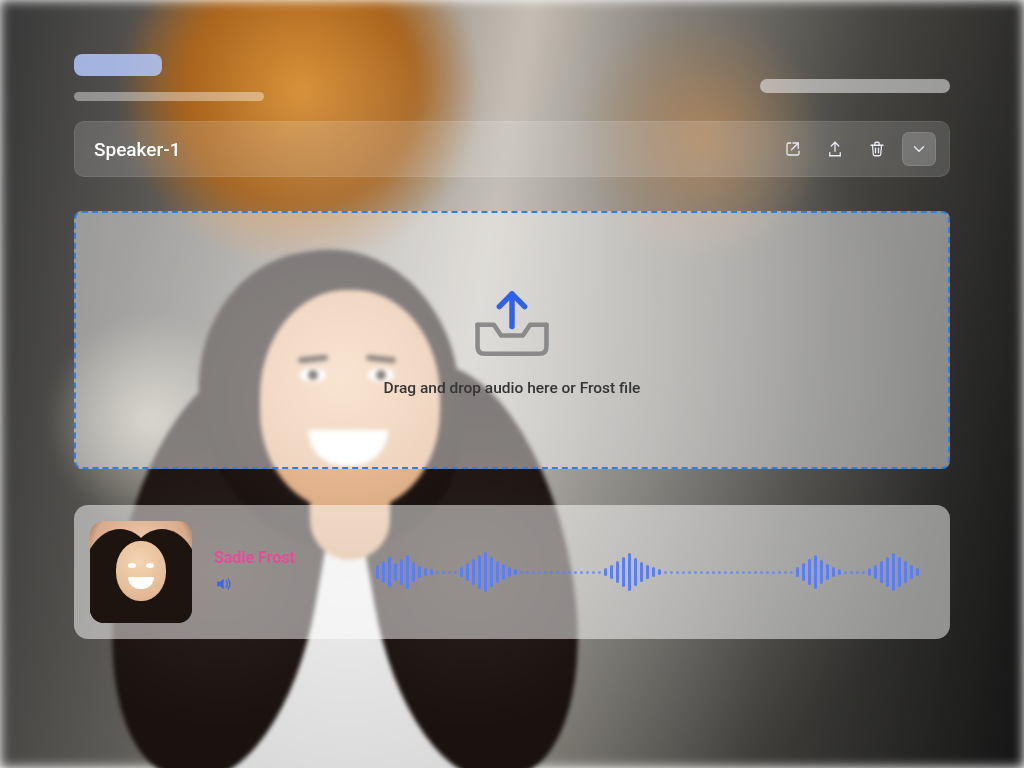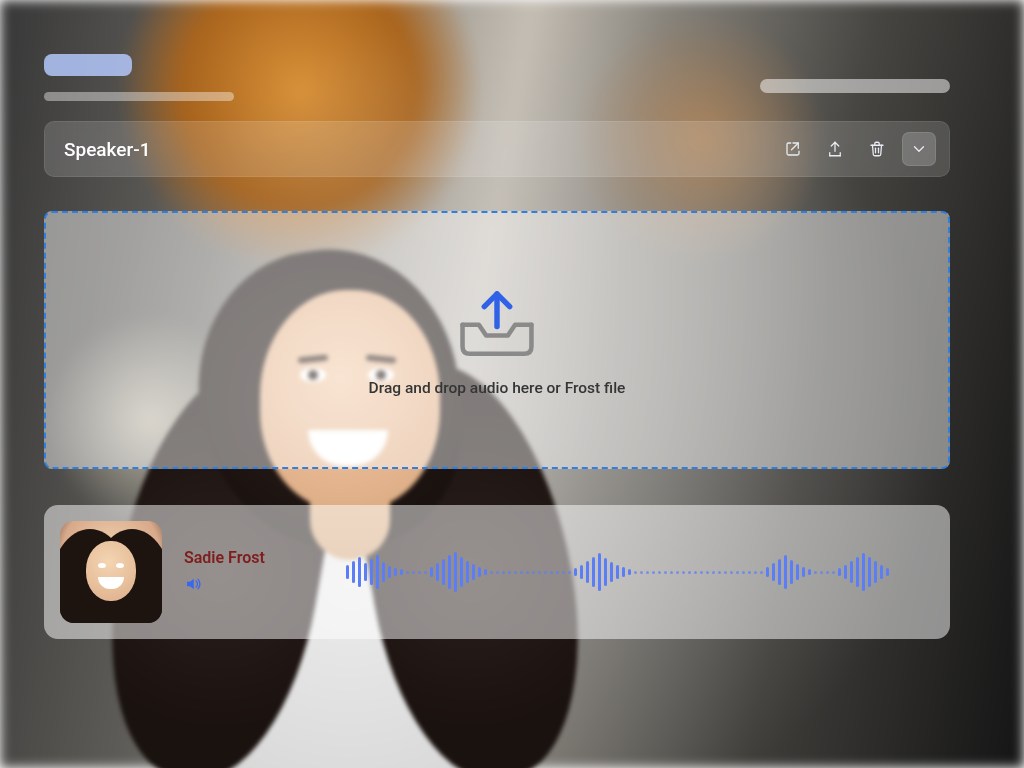--- a/index.html
+++ b/index.html
@@ -36,21 +36,21 @@
   .neck { position: absolute; left: 170px; top: 320px; width: 80px; height: 80px; background: linear-gradient(#e2b791, #d4a67c); border-radius: 0 0 40px 40px; }
   .torso { position: absolute; left: 40px; top: 360px; width: 340px; height: 320px; background: radial-gradient(circle at 50% 20%, #ececec, #d9d9d9 70%); border-radius: 60px 60px 30px 30px; }
   .eye { position: absolute; width: 26px; height: 14px; background: #fff; border-radius: 50%; top: 208px; }
   .eyeL { left: 160px; } .eyeR { left: 228px; }
   .pupil { position: absolute; width: 10px; height: 10px; background: #2a1a14; border-radius: 50%; top: 2px; left: 8px; }
   .smile { position: absolute; left: 168px; top: 270px; width: 80px; height: 36px; background: #fff; border-radius: 0 0 40px 40px; }
   .brow { position:absolute; width:30px; height:6px; background:#3a2a22; border-radius:4px; top:196px;}
   .browL{ left:158px; transform: rotate(-6deg);} .browR{ left:226px; transform: rotate(6deg);}
 
   .overlay {
-    position: absolute; inset: 0; padding: 54px 74px 60px 44px;
+    position: absolute; inset: 0; padding: 54px 74px 60px 74px;
   }
 
   
   .pill { background: rgba(179, 199, 250, 0.85); border-radius: 8px; height: 22px; width: 88px; }
   .pillwrap { margin-bottom: 16px; }
   .line-skel { background: rgba(255,255,255,0.4); border-radius: 5px; height: 9px; width: 190px; margin-bottom: 20px; }
 
   
   .header-bar {
     position: relative;
@@ -103,21 +103,21 @@
   
   .av-hair1, .av-hair2 { position:absolute; background:#1e140f; border-radius:50%; }
   .av-hair1 { left:-10px; top:8px; width:80px; height:120px;}
   .av-hair2 { right:-10px; top:8px; width:80px; height:120px;}
   .av-face { position:absolute; left:26px; top:20px; width:50px; height:60px; background: radial-gradient(circle at 45% 35%, #f4d5b2, #ddae8a); border-radius:48%;}
   .av-smile { position:absolute; left:38px; top:56px; width:26px; height:12px; background:#fff; border-radius: 0 0 14px 14px;}
   .av-eyeL, .av-eyeR { position:absolute; top:42px; width:8px; height:5px; background:#fff; border-radius:50%; }
   .av-eyeL{ left:38px;} .av-eyeR{ left:56px;}
 
   .card-meta { display: flex; flex-direction: column; gap: 8px; min-width: 140px; }
-  .speaker-name { font-size: 16px; font-weight: 600; color: #7f1d1d; }
+  .speaker-name { font-size: 16px; font-weight: 600; color: #ec4899; }
   .vol-icon { color: #3a66f0; }
   .vol-icon svg { width: 18px; height: 18px; fill: none; stroke: currentColor; stroke-width: 1.8; stroke-linecap: round; stroke-linejoin: round; }
 
   .waveform { flex: 1; height: 46px; display: flex; align-items: center; }
   .wf { display: flex; align-items: center; gap: 3px; width: 100%; }
   .wf i { display:block; width: 3px; background: #5b7ef6; border-radius: 2px; }
   .wf i.dot { height: 3px; width: 3px; border-radius: 50%; opacity: 0.7; }
 </style>
 </head>
 <body>

